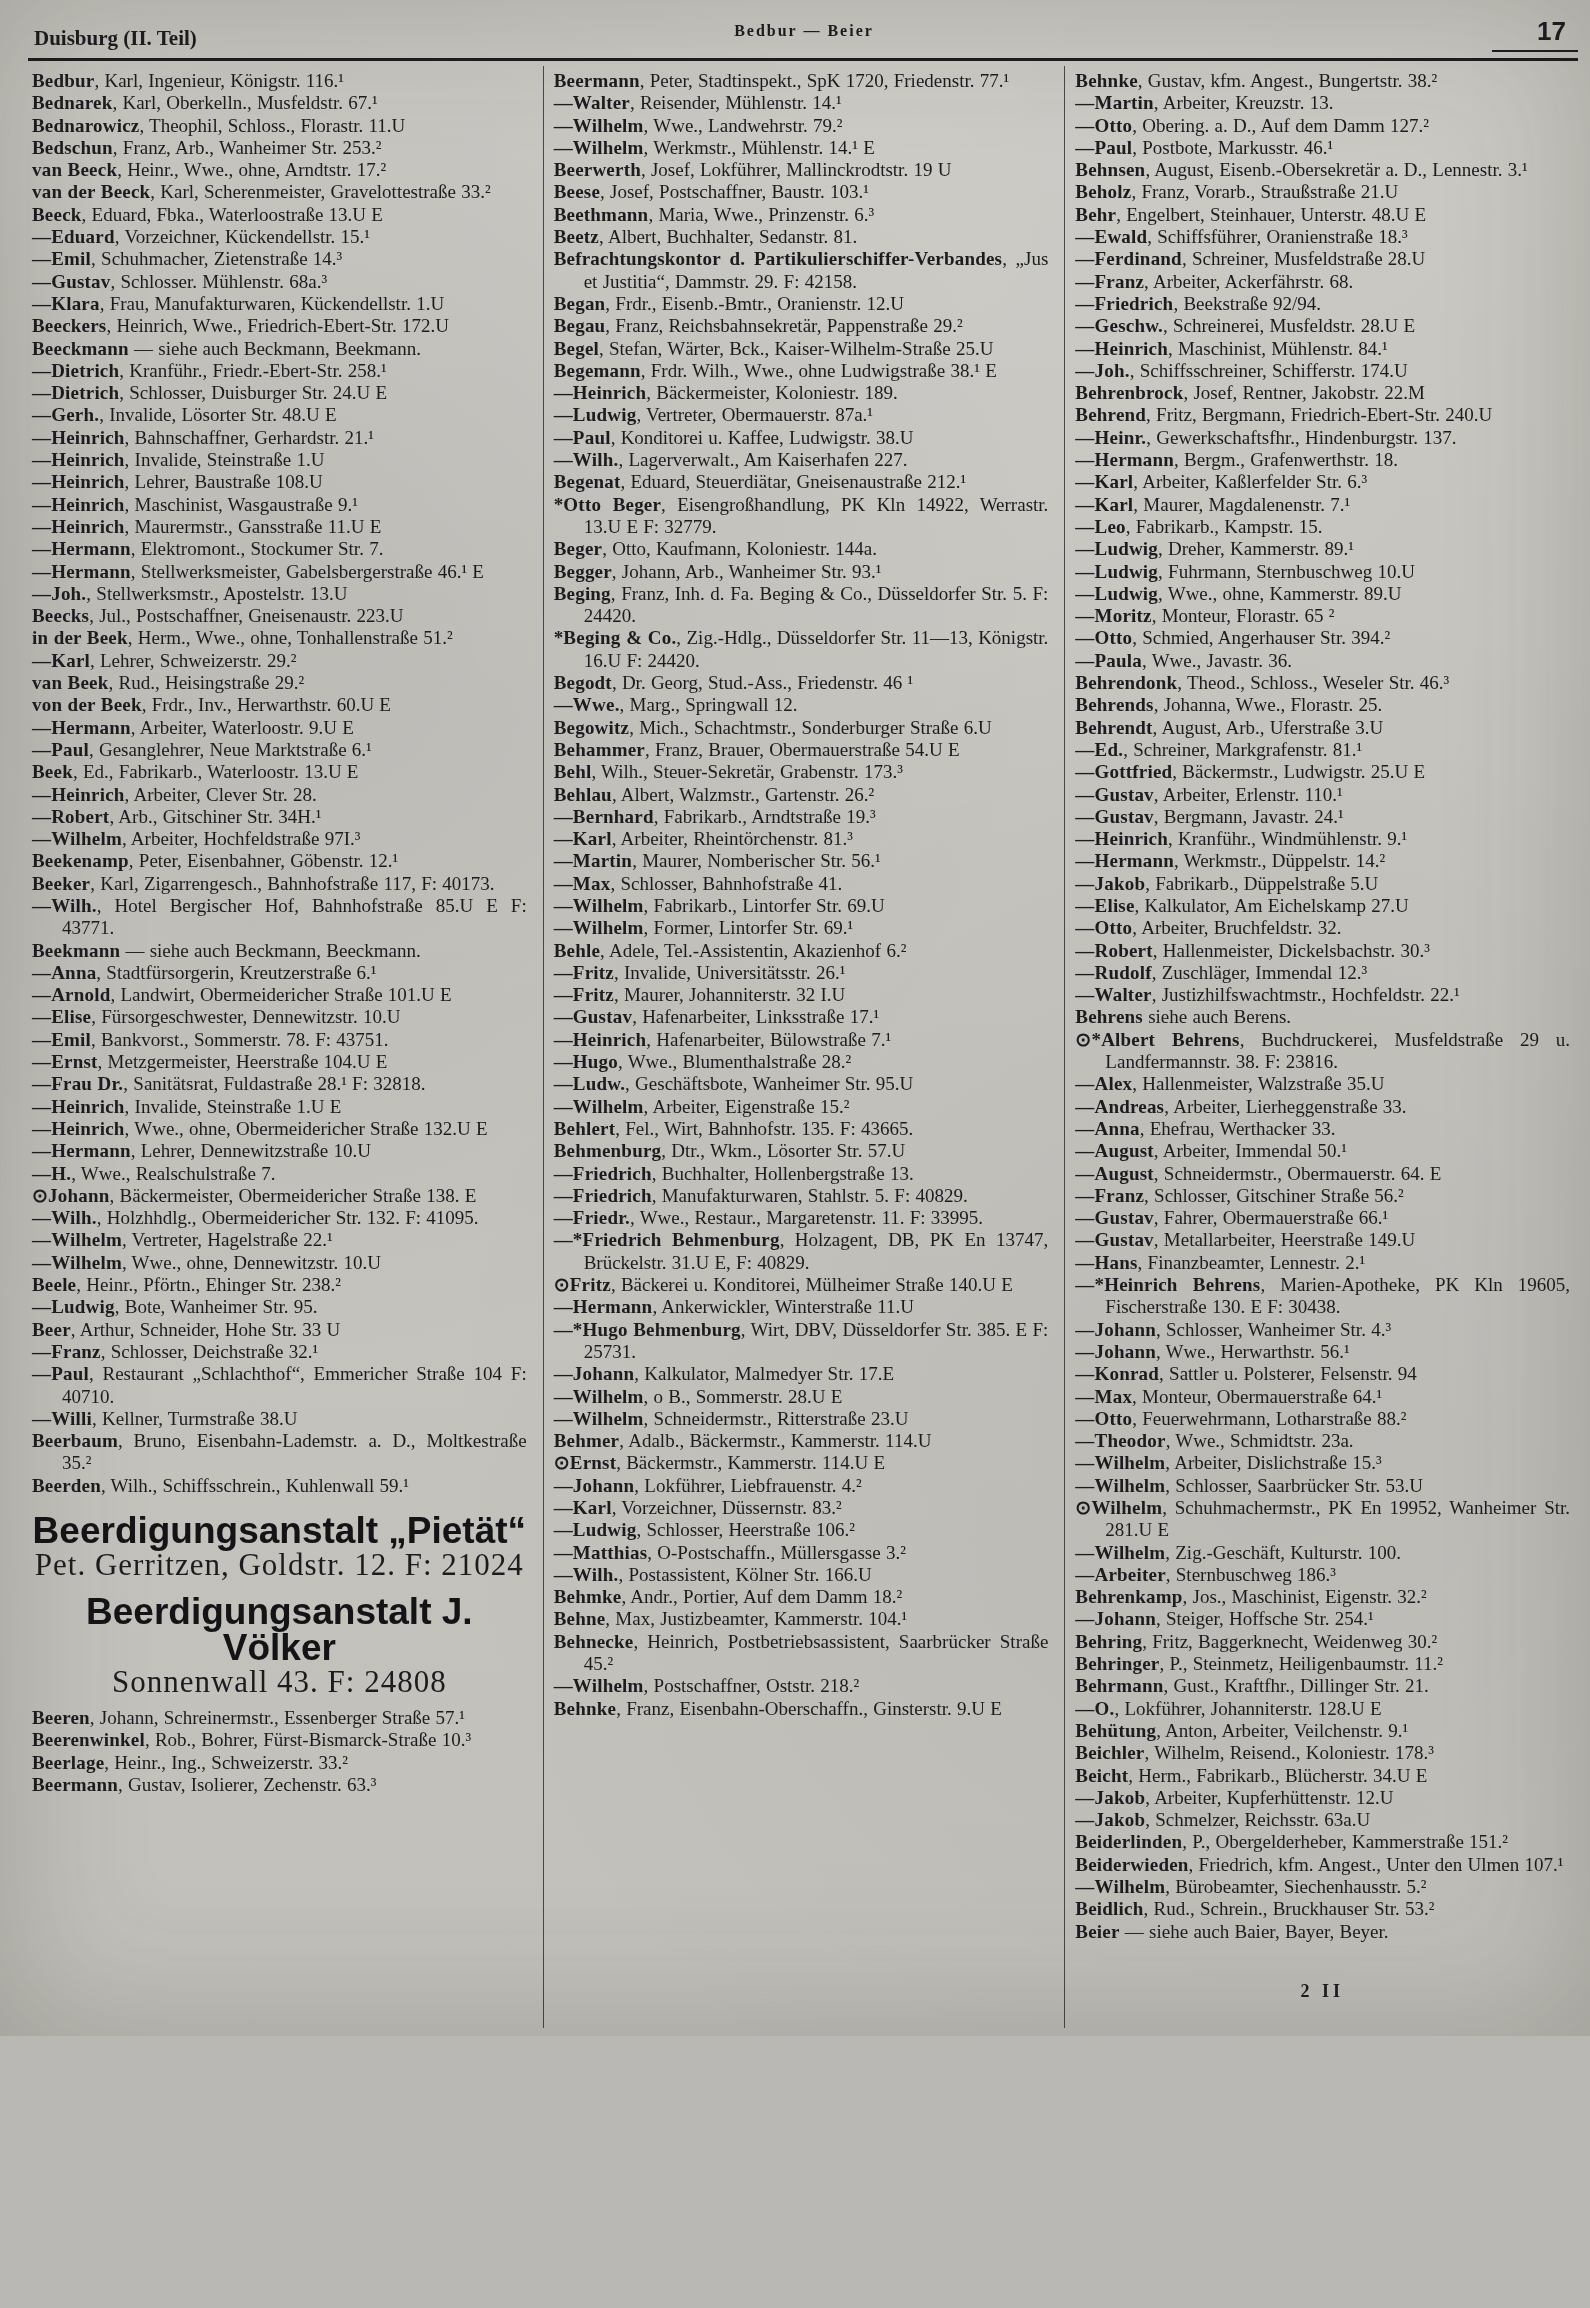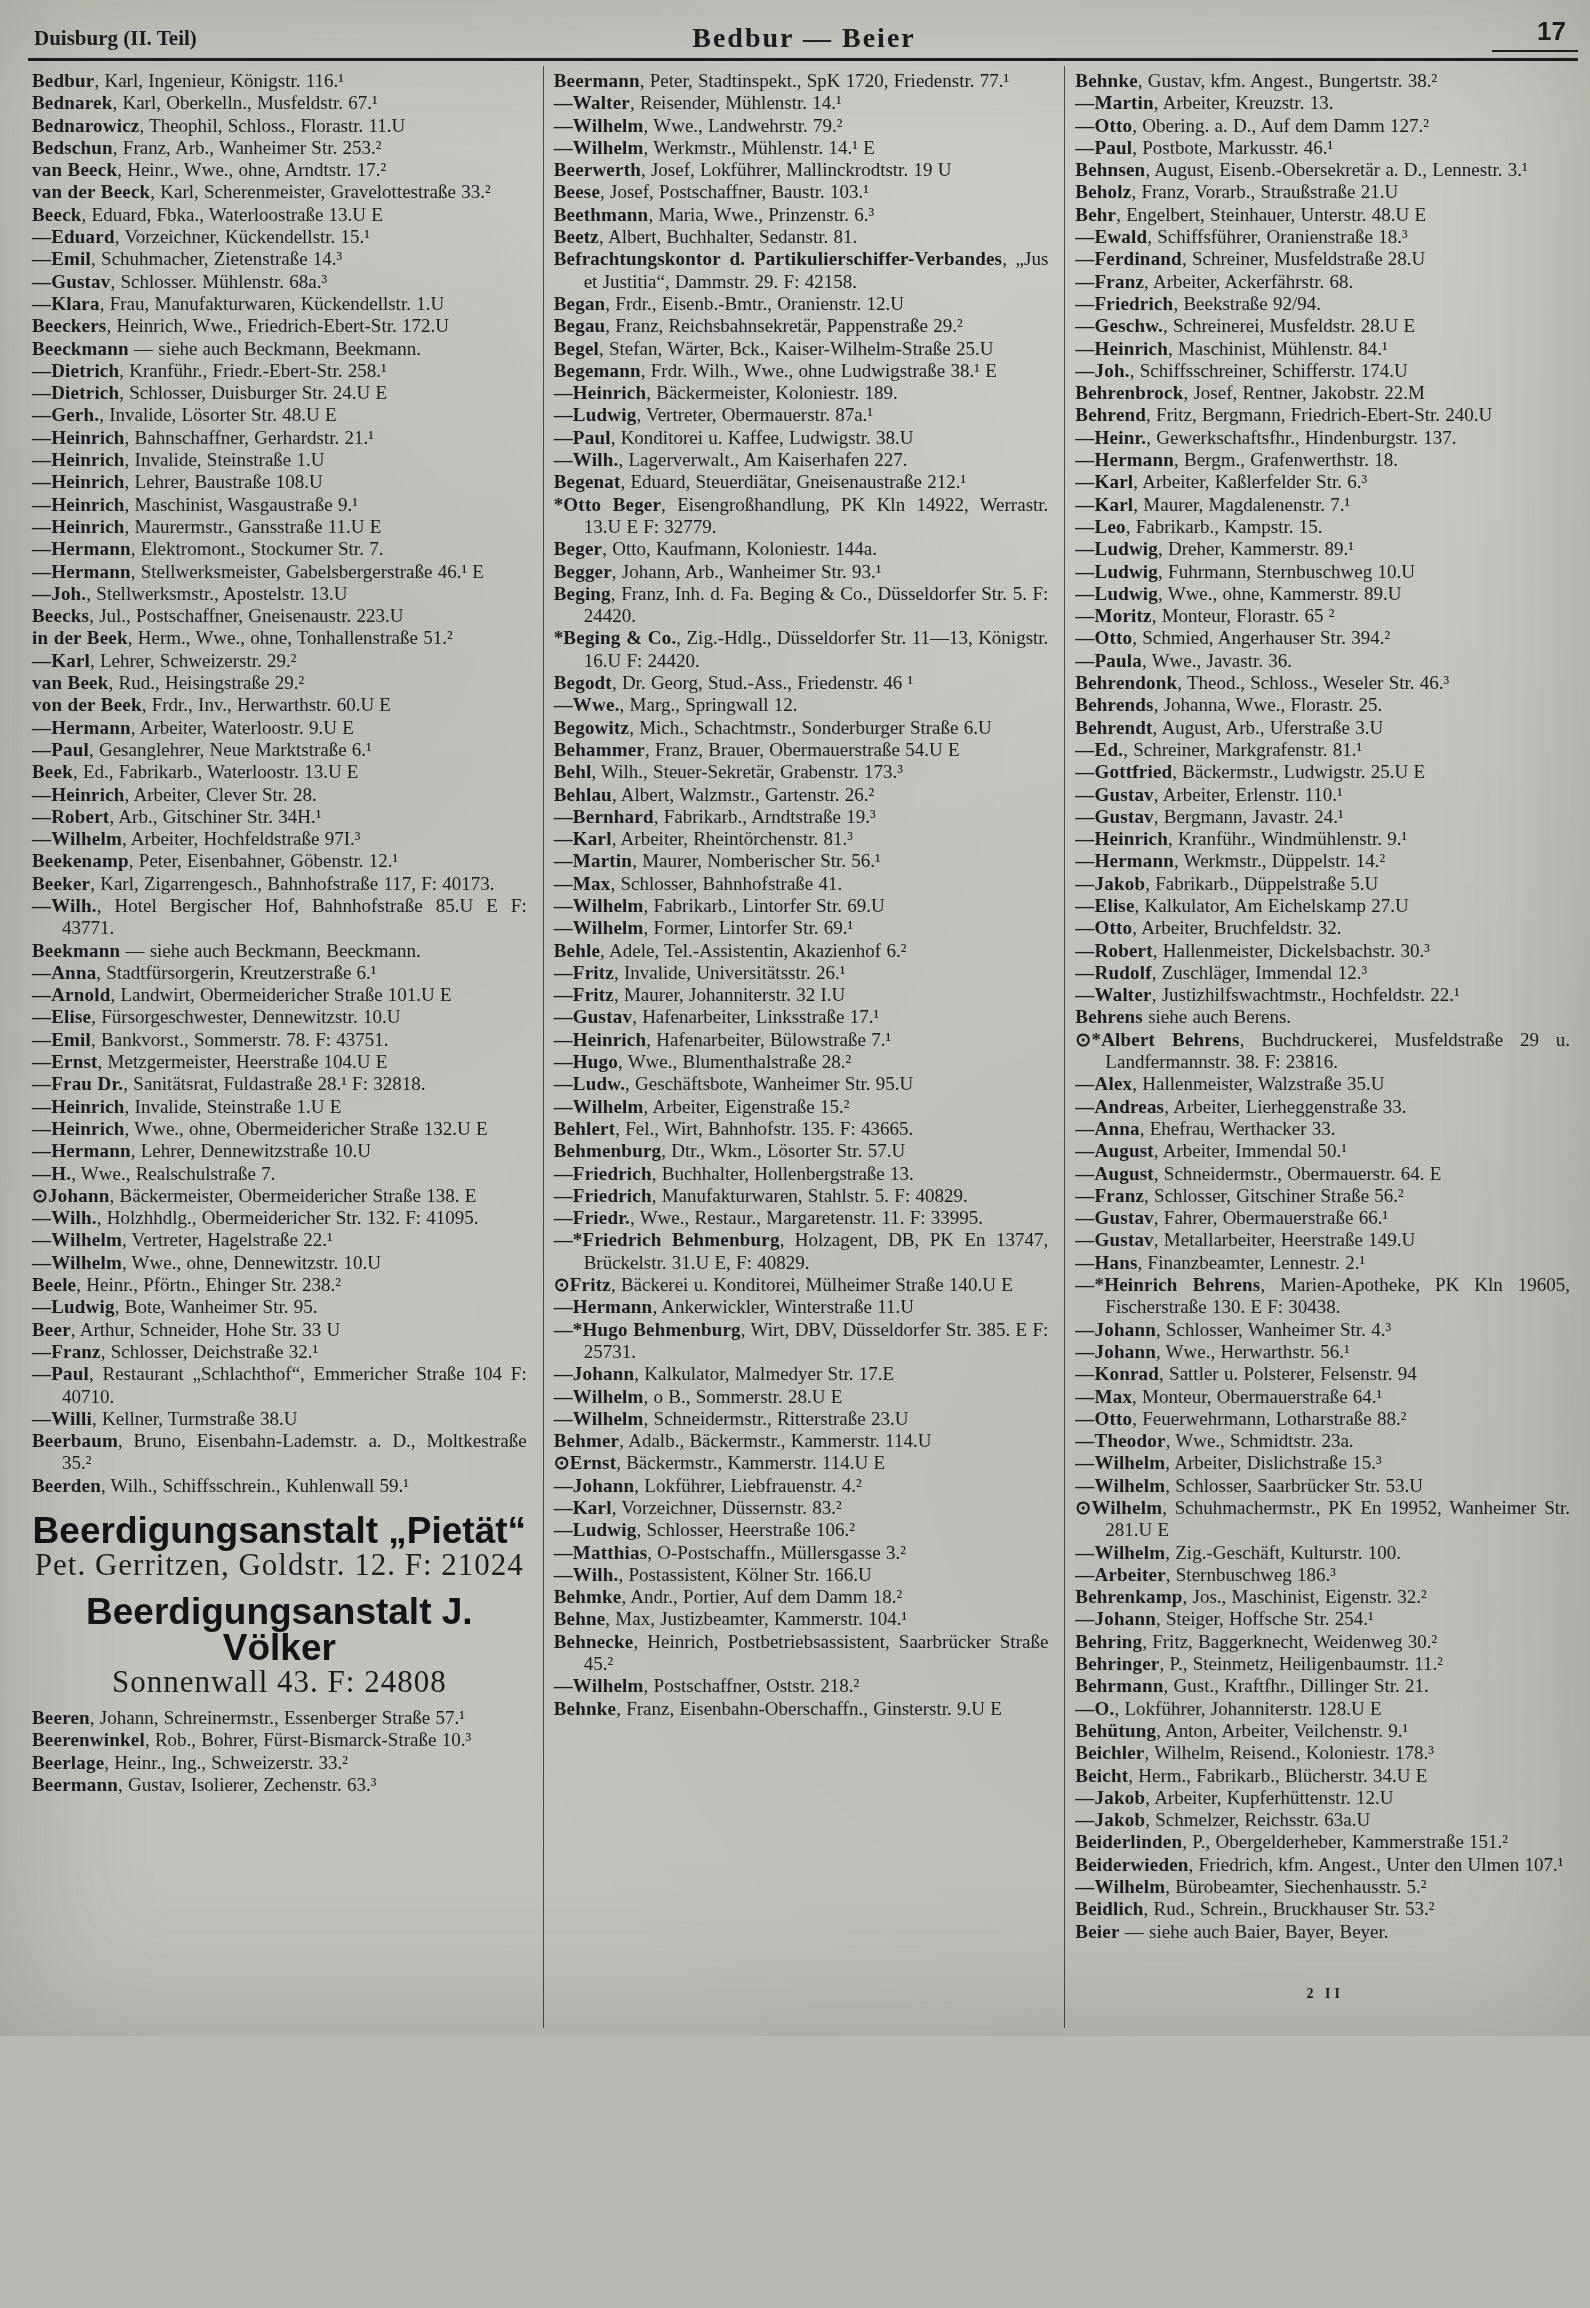--- a/index.html
+++ b/index.html
@@ -17,21 +17,21 @@
   }
   .scan-noise{
     position:absolute;inset:0;pointer-events:none;
     background:
       radial-gradient(circle at 18% 30%, rgba(0,0,0,.05), transparent 40%),
       radial-gradient(circle at 80% 70%, rgba(0,0,0,.04), transparent 45%),
       radial-gradient(circle at 55% 10%, rgba(255,255,255,.06), transparent 35%);
   }
   .hdr{position:absolute;top:16px;left:34px;right:16px;height:40px;}
   .hdr-left{position:absolute;left:0;top:10px;font-weight:bold;font-size:21px;}
-  .hdr-center{position:absolute;left:0;right:0;top:6px;text-align:center;font-weight:bold;font-size:28px;letter-spacing:2px;}
+  .hdr-center{position:absolute;left:0;right:0;top:6px;text-align:center;font-weight:bold;font-size:16px;letter-spacing:2px;}
   .hdr-right{position:absolute;right:8px;top:0;font-weight:bold;font-size:26px;font-family:"Liberation Sans",sans-serif;}
   .hdr-rule{position:absolute;top:58px;left:28px;right:12px;height:3px;background:#1c1c1f;}
   .hdr-rule2{position:absolute;top:50px;right:12px;width:86px;height:2px;background:#1c1c1f;}
 
   .columns{
     position:absolute;top:66px;left:22px;right:12px;bottom:8px;
     display:flex;gap:8px;
   }
   .col{
     flex:1 1 0;overflow:hidden;padding:4px 8px 0 10px;
@@ -49,21 +49,21 @@
     margin:16px 0 2px;text-align:center;
     font-family:"Liberation Sans",sans-serif;font-weight:bold;
     font-size:37px;line-height:36px;color:#141417;
   }
   .ad-sub{
     margin:2px 0 12px;text-align:center;
     font-size:31px;line-height:27px;letter-spacing:1px;
   }
   .footer-sig{
     position:absolute;right:246px;bottom:34px;
-    font-weight:bold;font-size:14px;letter-spacing:4px;
+    font-weight:bold;font-size:18px;letter-spacing:4px;
     font-family:"Liberation Serif",serif;
     text-align:right;
   }
 </style>
 </head>
 <body>
 
 <div class="page">
   <div class="scan-noise"></div>
 

